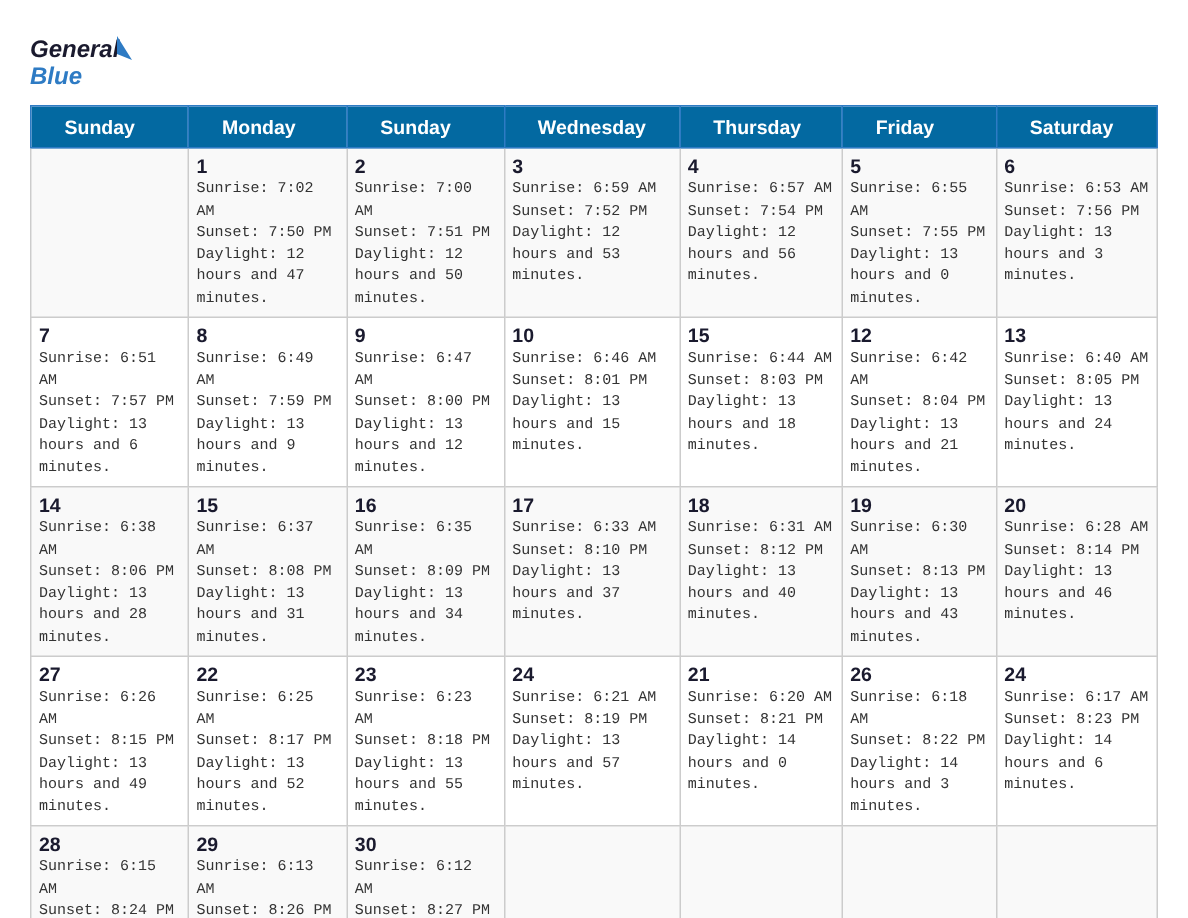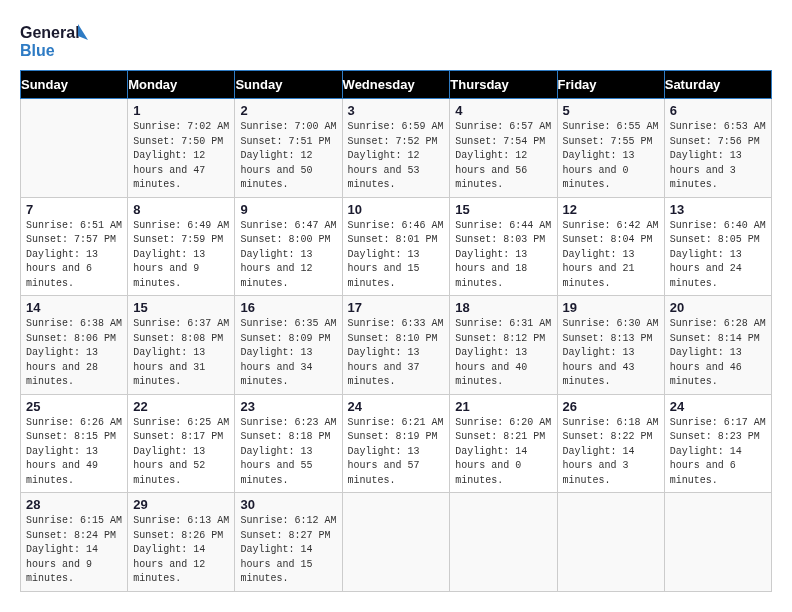--- a/index.html
+++ b/index.html
@@ -13,43 +13,44 @@
     .header {
       display: flex;
       justify-content: space-between;
       align-items: flex-start;
       margin-bottom: 10px;
     }
     .logo {
       display: flex;
       align-items: center;
       gap: 4px;
+      font-style: italic;
     }
     .title-block {
       text-align: right;
     }
     .month-year {
       font-size: 32px;
       font-weight: bold;
       color: #1a1a2e;
     }
     .location {
       font-size: 15px;
       color: #444;
     }
     table {
       width: 100%;
       border-collapse: collapse;
       font-size: 11px;
     }
     thead tr th {
-      background-color: #000000;
+      background-color: #0369a1;
       color: #fff;
       text-align: left;
-      padding: 6px 0;
+      padding: 6px 22px;
       font-size: 13px;
       font-weight: bold;
       border: 1px solid #2e7bc4;
     }
     tbody tr td {
       border: 1px solid #ccc;
       vertical-align: top;
       padding: 4px 5px;
       min-height: 70px;
       width: 110px;
@@ -189,21 +190,21 @@
           <span class="day-num">19</span>
           <div class="day-detail">Sunrise: 6:30 AM<br>Sunset: 8:13 PM<br>Daylight: 13 hours and 43 minutes.</div>
         </td>
         <td>
           <span class="day-num">20</span>
           <div class="day-detail">Sunrise: 6:28 AM<br>Sunset: 8:14 PM<br>Daylight: 13 hours and 46 minutes.</div>
         </td>
       </tr>
       <tr>
         <td>
-          <span class="day-num">25</span>
+          <span class="day-num">27</span>
           <div class="day-detail">Sunrise: 6:26 AM<br>Sunset: 8:15 PM<br>Daylight: 13 hours and 49 minutes.</div>
         </td>
         <td>
           <span class="day-num">22</span>
           <div class="day-detail">Sunrise: 6:25 AM<br>Sunset: 8:17 PM<br>Daylight: 13 hours and 52 minutes.</div>
         </td>
         <td>
           <span class="day-num">23</span>
           <div class="day-detail">Sunrise: 6:23 AM<br>Sunset: 8:18 PM<br>Daylight: 13 hours and 55 minutes.</div>
         </td>

